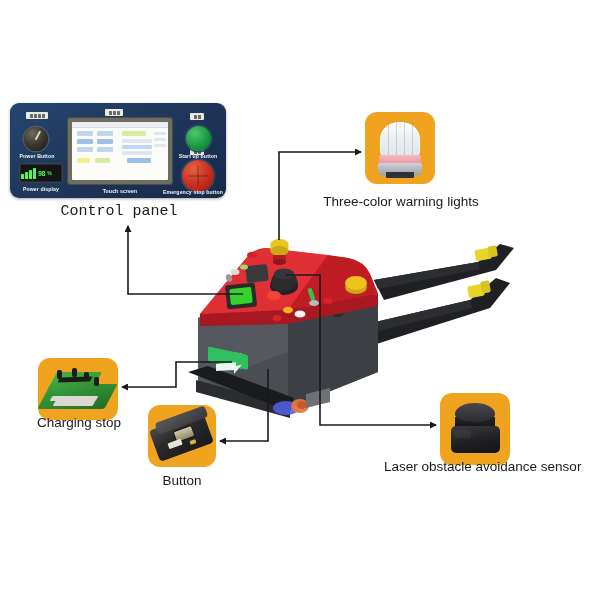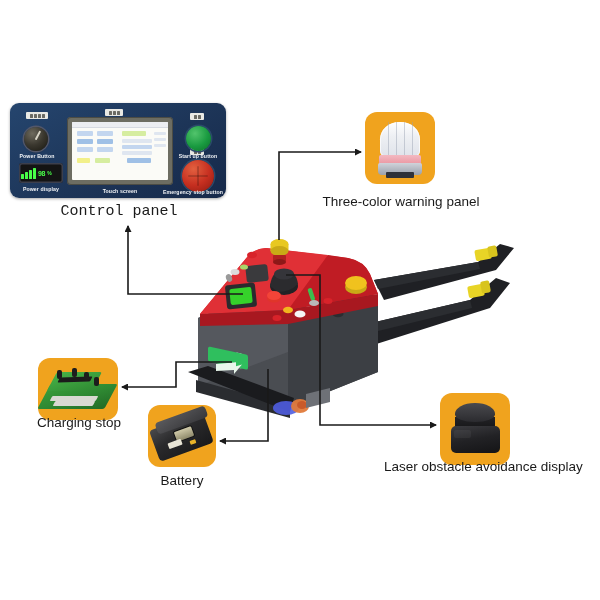--- a/index.html
+++ b/index.html
@@ -378,21 +378,21 @@
         <span class="beacon-rib" style="left:20%"></span>
         <span class="beacon-rib" style="left:40%"></span>
         <span class="beacon-rib" style="left:60%"></span>
         <span class="beacon-rib" style="left:80%"></span>
       </div>
       <div class="beacon-mid"></div>
       <div class="beacon-base"></div>
       <div class="beacon-foot"></div>
     </div>
   </div>
-  <div class="card-label" style="left:320px;top:194px;width:162px;">Three-color warning panel</div>
+  <div class="card-label" style="left:320px;top:194px;width:162px;">Three-color warning lights</div>
 
   <div class="card" style="left:38px;top:358px;width:80px;height:62px;">
     <div style="position:relative;width:100%;height:100%;">
       <div class="chg-plate"></div>
       <div class="chg-plate2"></div>
       <div class="chg-rail" style="left:16%;top:62%;width:58%;"></div>
       <div class="chg-rail" style="left:20%;top:70%;width:50%;"></div>
       <div class="chg-bar"></div>
       <div class="chg-post" style="left:24%;top:20%;"></div>
       <div class="chg-post" style="left:42%;top:16%;"></div>
@@ -404,24 +404,24 @@
 
   <div class="card" style="left:148px;top:405px;width:68px;height:62px;">
     <div style="position:relative;width:100%;height:100%;">
       <div class="bat-body"></div>
       <div class="bat-top"></div>
       <div class="bat-port"></div>
       <div class="bat-lbl"></div>
       <div class="bat-yel"></div>
     </div>
   </div>
-  <div class="card-label" style="left:148px;top:473px;width:68px;">Battery</div>
+  <div class="card-label" style="left:148px;top:473px;width:68px;">Button</div>
 
   <div class="card" style="left:440px;top:393px;width:70px;height:72px;">
     <div style="position:relative;width:100%;height:100%;">
       <div class="lidar-mid"></div>
       <div class="lidar-top"></div>
       <div class="lidar-body"></div>
     </div>
   </div>
-  <div class="card-label" style="left:384px;top:459px;width:190px;">Laser obstacle avoidance display</div>
+  <div class="card-label" style="left:384px;top:459px;width:190px;">Laser obstacle avoidance sensor</div>
 
 </div>
 
 </body></html>

